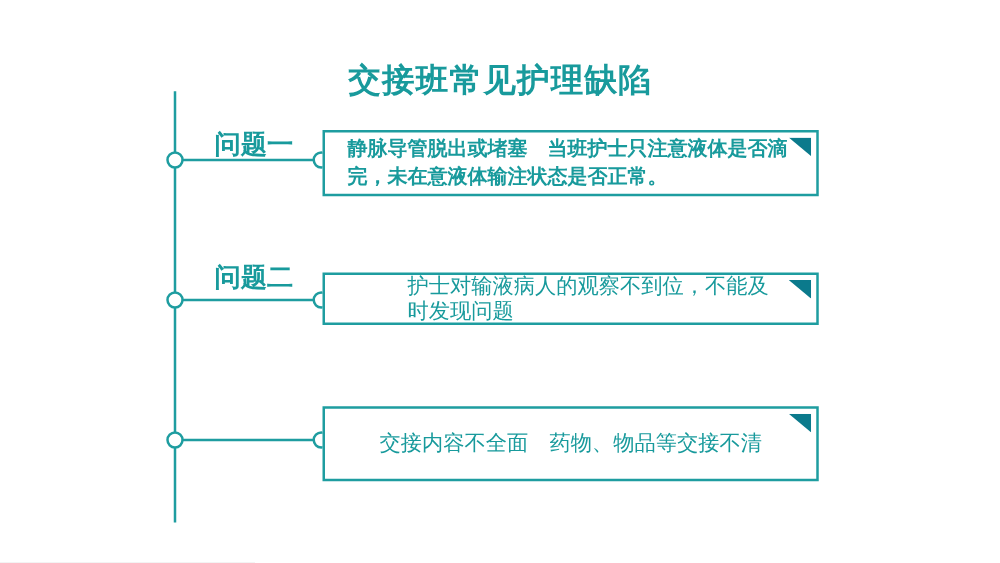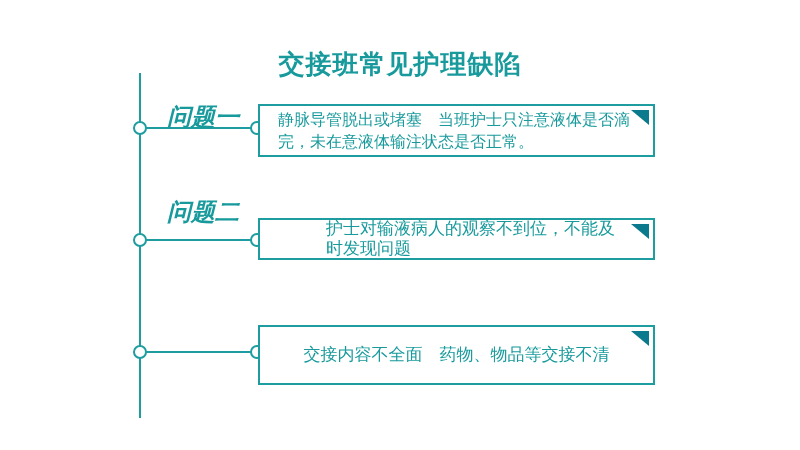--- a/index.html
+++ b/index.html
@@ -50,27 +50,26 @@
   }
   .node.a{left:133px}
   .node.b{left:250px}
   .node.y1{top:121px}
   .node.y2{top:233px}
   .node.y3{top:345px}
   .row-label{
     position:absolute;
     left:150px;width:106px;
     text-align:center;
-    font-size:24px;
+    font-size:21px;
     font-weight:bold;
     color:var(--accent);
-    font-style:italic;
   }
   .row-label.r1{top:101px}
-  .row-label.r2{top:196px}
+  .row-label.r2{top:208px}
   .row-label.r3{top:325px}
   .pbox{
     position:absolute;
     left:258px;width:397px;
     box-sizing:border-box;
     border:2px solid var(--line);
     background:#ffffff;
     display:flex;
     align-items:center;
   }
@@ -82,21 +81,21 @@
     top:4px;right:4px;
     width:18px;height:15px;
     background:var(--dark);
     clip-path:polygon(0 0,100% 0,100% 100%);
   }
   .box-text{
     margin:0;
     color:var(--accent);
     width:100%;
   }
-  .box-text.t1{font-size:16px;line-height:22px;padding:0 18px;text-align:left;}
+  .box-text.t1{font-size:16px;line-height:22px;padding:0 18px;text-align:left;font-weight:bold;}
   .box-text.t2{font-size:17px;line-height:20px;padding:0 30px 0 18px;text-align:left;margin-left:48px;}
   .box-text.t3{font-size:17px;line-height:20px;padding:0 10px;text-align:center;}
 </style>
 </head>
 <body>
 
 <div class="canvas">
 
   <div class="slide-title">交接班常见护理缺陷</div>
 

